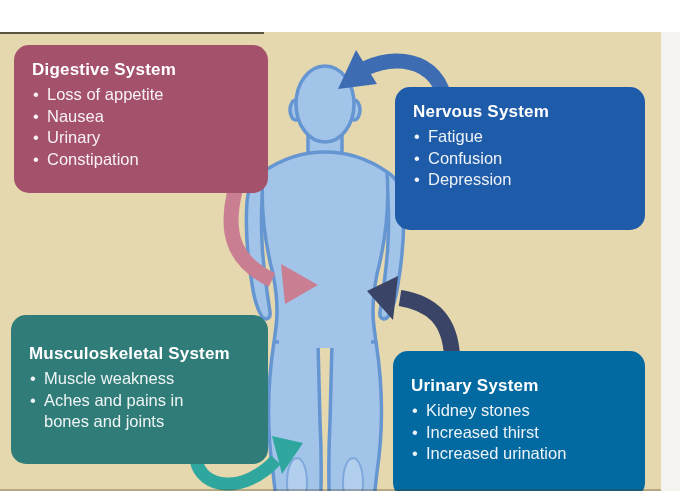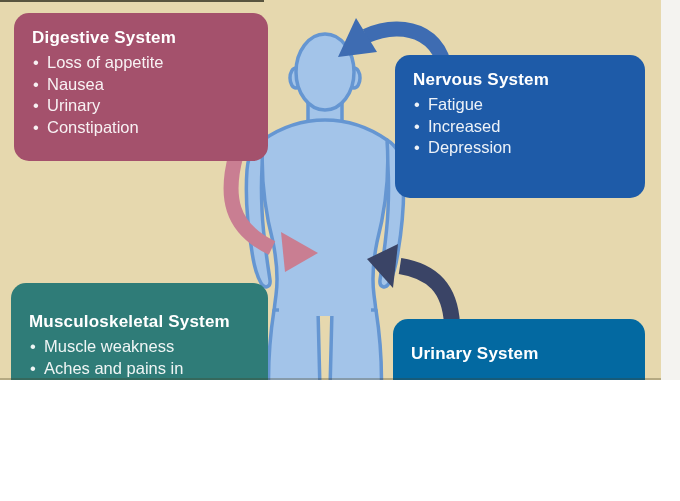--- a/index.html
+++ b/index.html
@@ -4,23 +4,24 @@
 <style>
   html, body {
     margin: 0;
     padding: 0;
     background: #ffffff;
     font-family: "Liberation Sans", sans-serif;
   }
   .stage {
     position: relative;
     width: 680px;
-    height: 380px;
+    height: 459px;
     background: #e6d8ae;
     overflow: hidden;
+    margin-top: 32px;
   }
   .right-strip {
     position: absolute;
     left: 661px;
     top: 0;
     width: 19px;
     height: 501px;
     background: #f4f3f0;
     z-index: 3;
   }
@@ -137,34 +138,39 @@
       <li>Nausea</li>
       <li>Urinary</li>
       <li>Constipation</li>
     </ul>
   </div>
 
   <div class="sysbox box-nervous">
     <h2 class="sysbox-title">Nervous System</h2>
     <ul class="sysbox-list">
       <li>Fatigue</li>
-      <li>Increased</li>
+      <li>Confusion</li>
       <li>Depression</li>
     </ul>
   </div>
 
   <div class="sysbox box-musculo">
     <h2 class="sysbox-title">Musculoskeletal System</h2>
     <ul class="sysbox-list">
       <li>Muscle weakness</li>
       <li>Aches and pains in
 bones and joints</li>
     </ul>
   </div>
 
   <div class="sysbox box-urinary">
     <h2 class="sysbox-title">Urinary System</h2>
+    <ul class="sysbox-list">
+      <li>Kidney stones</li>
+      <li>Increased thirst</li>
+      <li>Increased urination</li>
+    </ul>
   </div>
 
   <div class="right-strip"></div>
   <div class="top-line"></div>
   <div class="bottom-line"></div>
 </div>
 
 </body></html>

